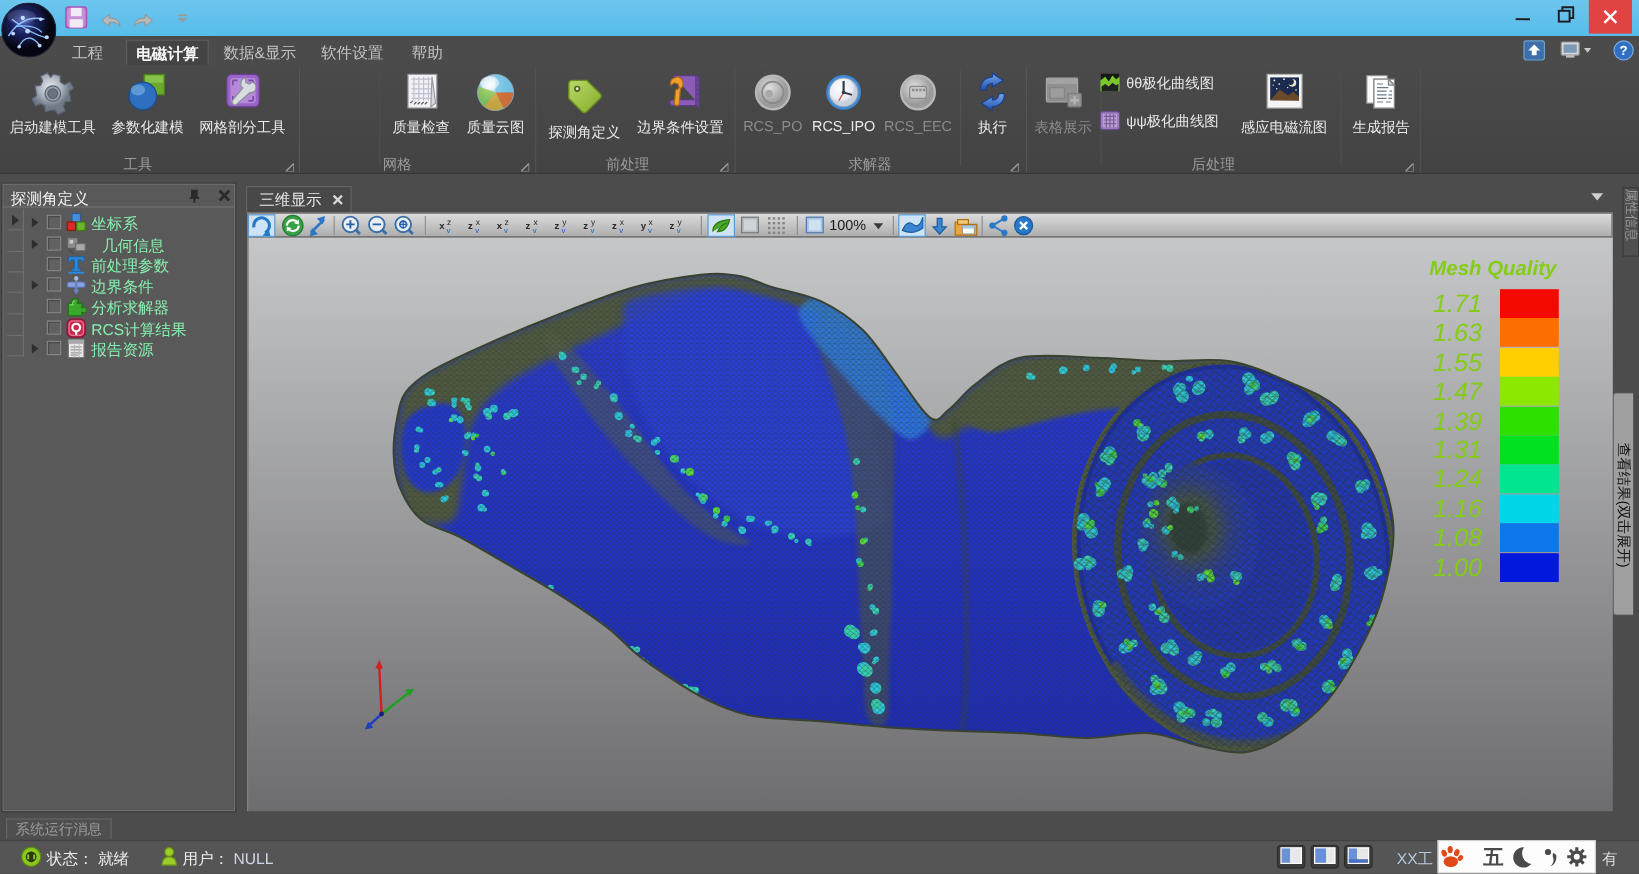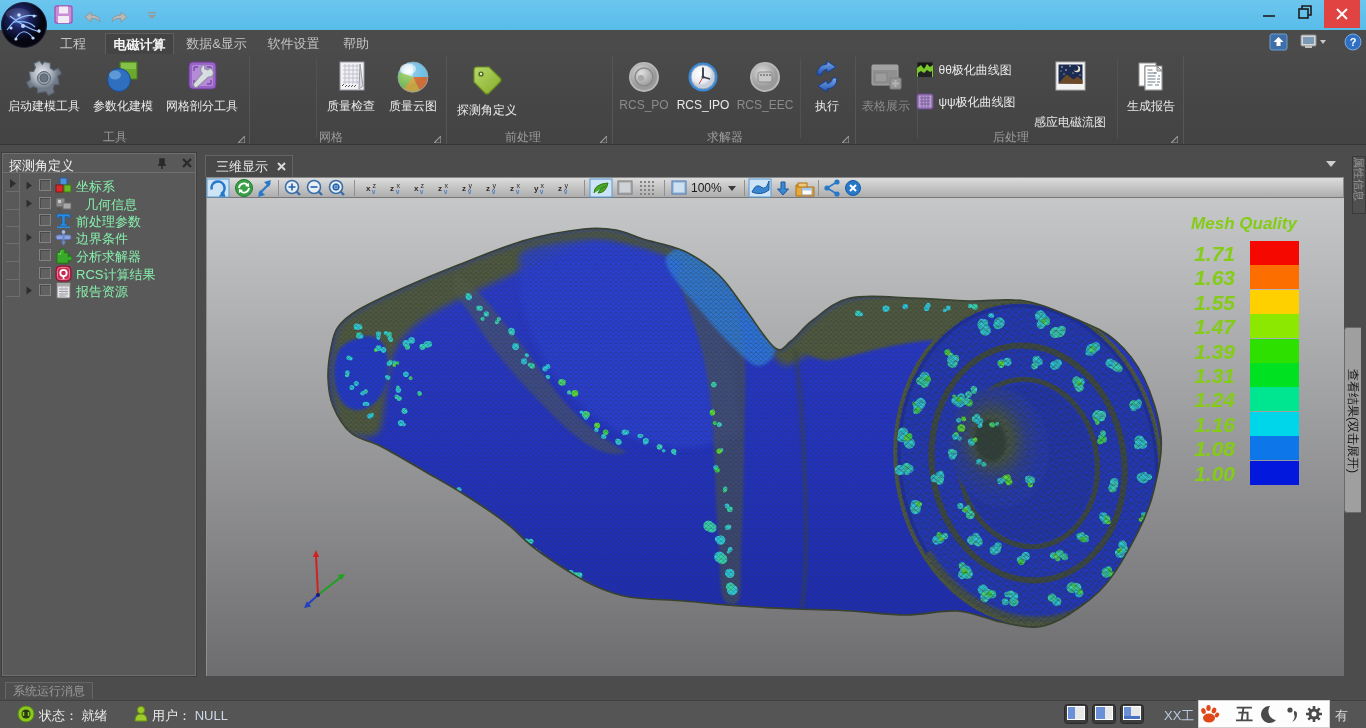--- a/index.html
+++ b/index.html
@@ -25,21 +25,21 @@
 .garrow{position:absolute;top:134px;width:7px;height:7px;}
 
 #leftpanel{left:2px;top:153px;width:194px;height:523px;background:#595959;border:1px solid #6f6f6f;outline:1px solid #3e3e3e;}
 #lp-title{left:7px;top:3px;font-size:13px;color:#f2f2f2;}
 .treerow{position:absolute;left:0;width:192px;height:17px;font-size:13px;color:#86efac;}
 #vtab{left:205px;top:155px;width:88px;height:22px;background:#484848;border:1px solid #646464;border-bottom:none;color:#e8e8e8;font-size:13px;text-align:left;line-height:22px;}
 #vtoolbar{left:206px;top:177px;width:1138px;height:21px;background:linear-gradient(#dcdcdc,#adadad);border:1px solid #8a8a8a;border-bottom:1px solid #777;}
 #canvas{left:206px;top:198px;width:1138px;height:478px;background:linear-gradient(#c6c7c9,#6d6d6f);border-left:1px solid #8e8e8e;}
 
 #legend{left:1155px;top:214px;width:190px;height:280px;color:#84cc16;}
-.lgnum{position:absolute;width:80px;text-align:right;font-size:21px;font-weight:bold;font-style:italic;}
+.lgnum{position:absolute;width:80px;text-align:right;font-size:21px;font-weight:normal;font-style:italic;}
 .lgcell{position:absolute;left:95px;width:49px;height:24.4px;}
 #bottomtab{left:5px;top:682px;width:88px;height:17px;background:#4f4f4f;border:1px solid #666;border-bottom:none;color:#9a9a9a;font-size:12px;text-align:center;line-height:16px;}
 #statusbar{left:0;top:700px;width:1366px;height:28px;background:#555;border-top:1px solid #414141;}
 .sbtext{position:absolute;top:707px;font-size:13px;color:#ececec;}
 </style></head><body>
 <div id="page">
 
 <div class="abs" id="titlebar"></div>
 <svg class="abs" style="left:1px;top:2px;z-index:30" width="46" height="46">
 <defs>
@@ -217,20 +217,28 @@
               <stop offset="0%" stop-color="#b8d86a"></stop>
               <stop offset="100%" stop-color="#84ac28"></stop>
             </linearGradient>
           </defs>
 <path d="M8 5 L20 5 L31 16 Q33 18 31 20 L20 31 Q18 33 16 31 L5 20 L5 8 Q5 5 8 5 Z" fill="url(#tg1)" stroke="#6c8e20" stroke-width="1.2" transform="rotate(0 18 18)"></path>
 <circle cx="12" cy="12" r="2.6" fill="#4a6416"></circle>
           <circle cx="12" cy="12" r="1.2" fill="#e8f0d0"></circle>
         </svg></div>
       <div class="lbl" style="margin-top:2px">探测角定义</div>
     </div>
+<div class="rbtn" style="left:512px;top:58px;width:110px">
+      <div style="height:38px"><svg width="36" height="38">
+<path d="M12 5 L31 5 L31 30 L12 30 Q9 30 9 27.5 Q9 25 12 25 L30 25" fill="#8a5cb8" stroke="#5c3a84" stroke-width="1.2"></path>
+<path d="M31 5 l3 2 l0 25 l-3 -2 M31 8 l3 2 M31 12 l3 2 M31 16 l3 2 M31 20 l3 2 M31 24 l3 2" fill="#6a4494" stroke="#5c3a84" stroke-width="0.8"></path>
+<path d="M13 7 q-4 1 -3 6 l3 -2 l3 1 l1 3 q-1 2 -3 2 l-1 11 q0 2 2 2 q2 0 2 -2 l1 -12 q3 -2 2 -6 q-1 -3 -4 -4 z" fill="#f0a030" stroke="#b06a10" stroke-width="1"></path>
+        </svg></div>
+      <div class="lbl" style="margin-top:2px">边界条件设置</div>
+    </div>
 <div class="rbtn" style="left:614px;top:58px;width:60px">
       <div style="height:38px"><svg width="36" height="38">
           <defs>
             <radialGradient id="gd1" cx="40%" cy="35%">
               <stop offset="0%" stop-color="#e0e0e0"></stop>
               <stop offset="100%" stop-color="#9a9a9a"></stop>
             </radialGradient>
           </defs>
 <circle cx="18" cy="19" r="14" fill="url(#gd1)" stroke="#b8b8b8" stroke-width="2"></circle>
 <circle cx="18" cy="19" r="9" fill="none" stroke="#8a8a8a" stroke-width="1.5"></circle>
@@ -299,21 +307,21 @@
 <g fill="#fff">
             <circle cx="10" cy="9" r="0.7"></circle>
             <circle cx="14" cy="12" r="0.7"></circle>
             <circle cx="18" cy="8" r="0.7"></circle>
             <circle cx="12" cy="16" r="0.6"></circle>
             <circle cx="21" cy="15" r="0.6"></circle>
             <circle cx="28" cy="17" r="0.6"></circle>
             <circle cx="9" cy="13" r="0.5"></circle>
           </g>
         </svg></div>
-      <div class="lbl" style="margin-top:18px">感应电磁流图</div>
+      <div class="lbl" style="margin-top:2px">感应电磁流图</div>
     </div>
 <div class="rbtn" style="left:1121px;top:58px;width:60px">
       <div style="height:38px"><svg width="36" height="38">
 <g>
             <rect x="6" y="5" width="17" height="23" fill="#fbfbfb" stroke="#909090"></rect>
 <rect x="12" y="8" width="17" height="24" fill="#ffffff" stroke="#888"></rect>
 <path d="M29 8 l0 6 l-0 0" fill="none"></path>
 <path d="M24 8 L29 13 L29 32 L12 32 L12 8 Z" fill="#fff" stroke="#888"></path>
 <path d="M24 8 l0 5 l5 0 z" fill="#d0d0d0" stroke="#888"></path>
 <g stroke="#6a7a8a" stroke-width="1">

